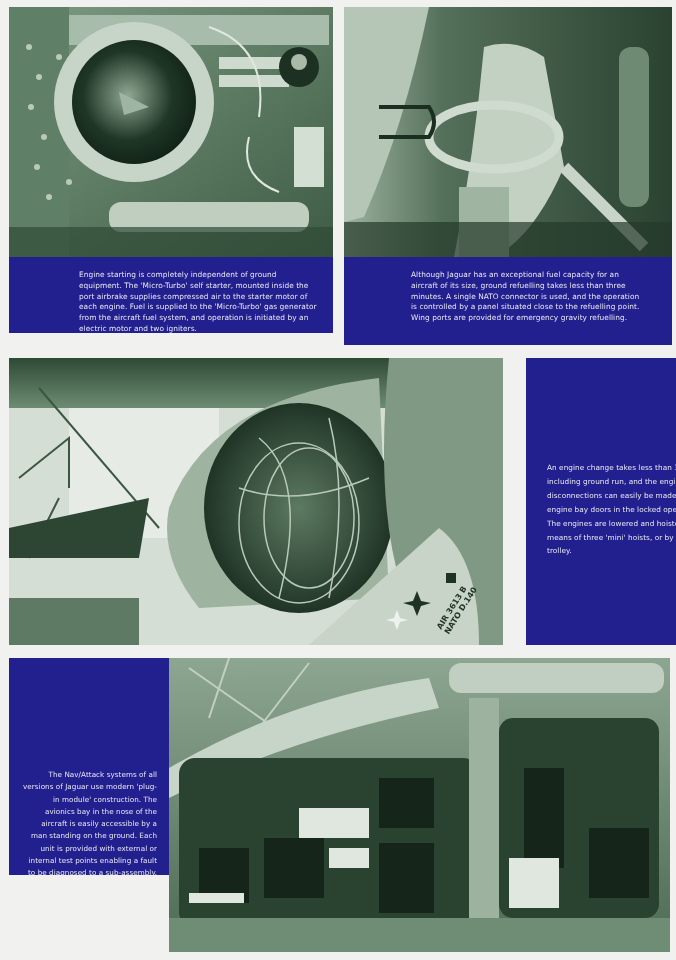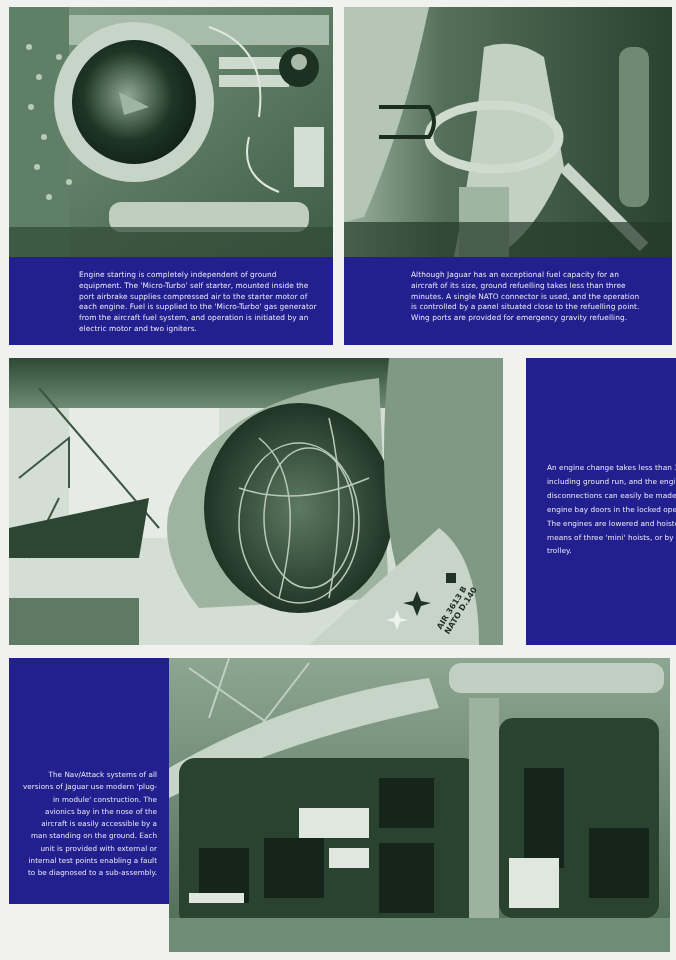--- a/index.html
+++ b/index.html
@@ -58,21 +58,21 @@
     <circle cx="290" cy="55" r="8" fill="#a9baa9"></circle>
     <rect x="285" y="120" width="30" height="60" fill="#d4dfd4"></rect>
     <rect x="100" y="195" width="200" height="30" rx="12" fill="#bfcebf"></rect>
     <rect x="0" y="220" width="324" height="30" fill="#2f4a36" opacity="0.7"></rect>
     <g stroke="#dfe8df" stroke-width="2" fill="none">
       <path d="M200 20 Q260 40 250 110"></path>
         <path d="M240 130 Q230 170 270 185"></path>
     </g>
   </svg>
 </div>
-<div class="caption" style="left:9px; top:257px; width:324px; height:88px; padding:13px 12px 0 70px;">
+<div class="caption" style="left:9px; top:257px; width:324px; height:76px; padding:13px 12px 0 70px;">
   <p>Engine starting is completely independent of ground equipment. The 'Micro-Turbo' self starter, mounted inside the port airbrake supplies compressed air to the starter motor of each engine. Fuel is supplied to the 'Micro-Turbo' gas generator from the aircraft fuel system, and operation is initiated by an electric motor and two igniters.</p>
 </div>
 
 <div class="photo" style="left:344px; top:7px; width:328px; height:250px;">
   <svg width="328" height="250" viewBox="0 0 328 250">
     <defs>
       <linearGradient id="g2" x1="0" y1="0" x2="1" y2="0">
         <stop offset="0" stop-color="#9cb39f"></stop>
           <stop offset="0.3" stop-color="#546f5a"></stop>
           <stop offset="1" stop-color="#2a4230"></stop>
@@ -132,21 +132,21 @@
     <g transform="translate(432,272) rotate(-58)" fill="#1e3325" font-size="8" font-family="DejaVu Sans, sans-serif" font-weight="bold">
       <text x="0" y="0">AIR 3613 B</text>
       <text x="0" y="9">NATO D.140</text>
     </g>
   </svg>
 </div>
 <div class="caption" style="left:526px; top:358px; width:201px; height:287px; padding:103px 8px 0 21px; line-height:13.9px; font-size:7.3px;">
   <p>An engine change takes less than 3 hours, including ground run, and the engine disconnections can easily be made with the engine bay doors in the locked open position. The engines are lowered and hoisted by means of three 'mini' hoists, or by a special trolley.</p>
 </div>
 
-<div class="caption" style="left:9px; top:658px; width:160px; height:246px; padding:111px 12px 0 14px; line-height:12.3px; font-size:7.2px; text-align:right;">
+<div class="caption" style="left:9px; top:658px; width:160px; height:217px; padding:111px 12px 0 14px; line-height:12.3px; font-size:7.2px; text-align:right;">
   <p>The Nav/Attack systems of all versions of Jaguar use modern 'plug-in module' construction. The avionics bay in the nose of the aircraft is easily accessible by a man standing on the ground. Each unit is provided with external or internal test points enabling a fault to be diagnosed to a sub-assembly.</p>
 </div>
 <div class="photo" style="left:169px; top:658px; width:501px; height:294px;">
   <svg width="501" height="294" viewBox="0 0 501 294">
     <defs>
       <linearGradient id="g4" x1="0" y1="0" x2="0" y2="1">
         <stop offset="0" stop-color="#8da692"></stop>
           <stop offset="1" stop-color="#4d6a53"></stop>
       </linearGradient>
     </defs>

